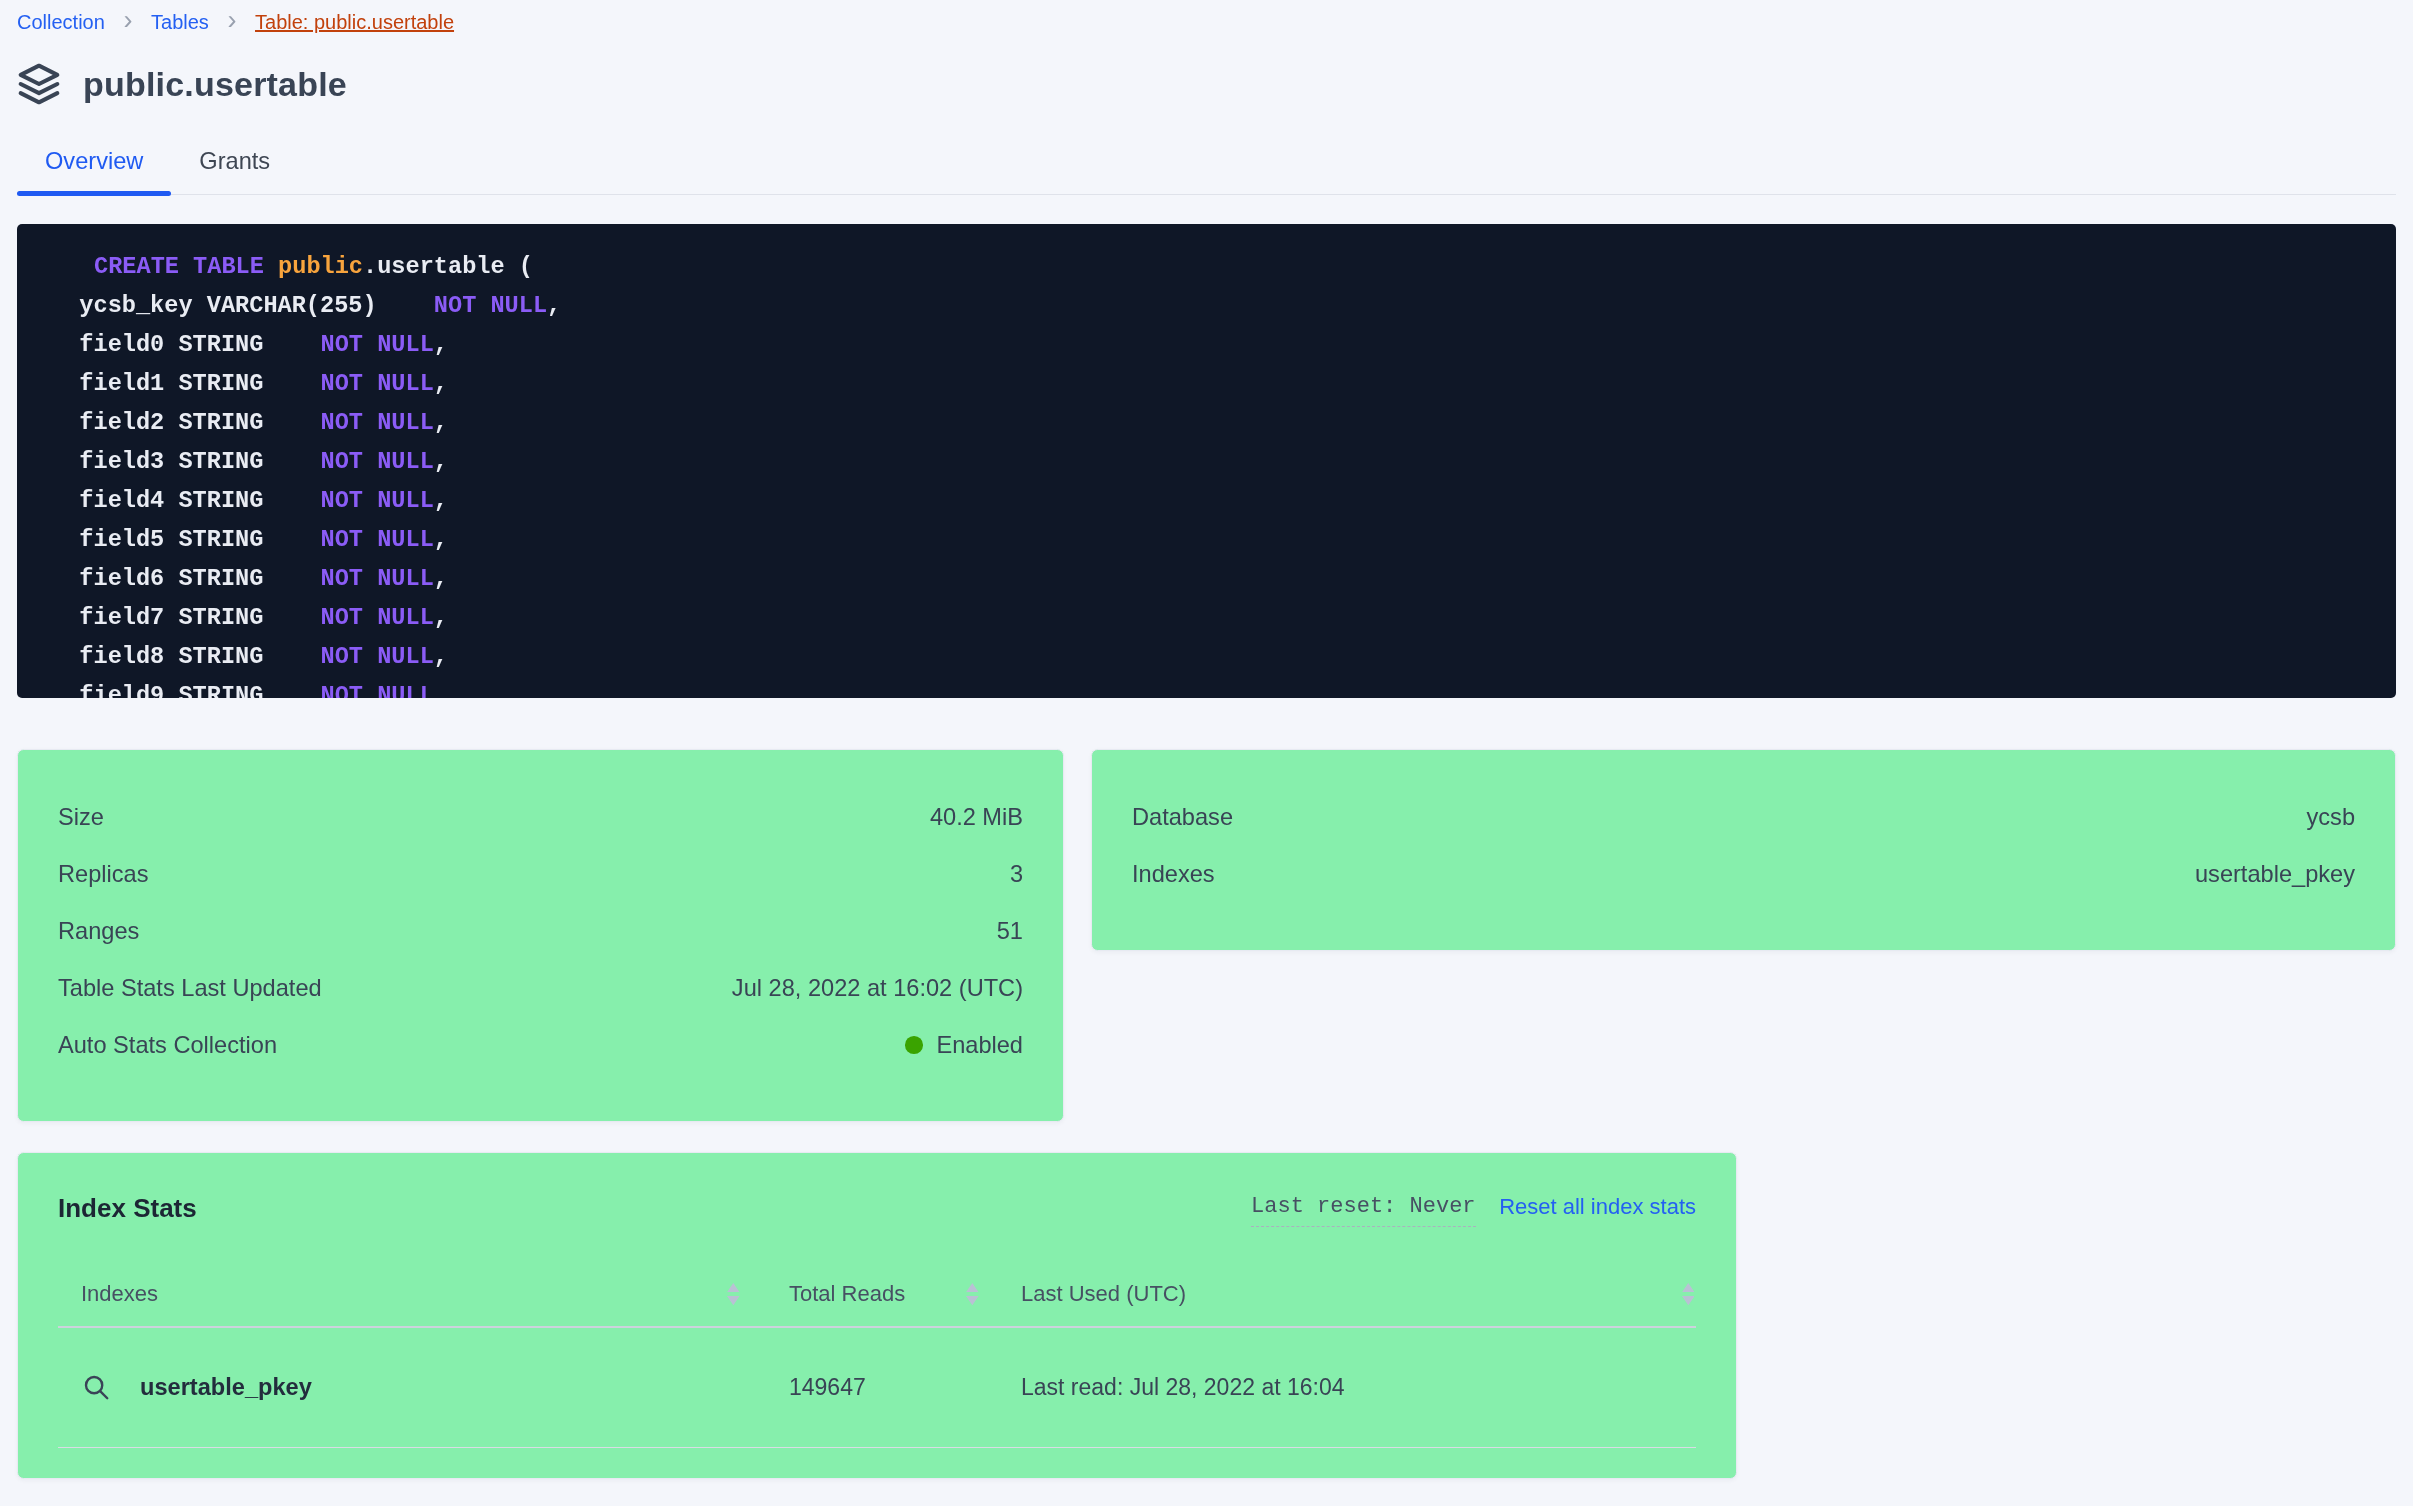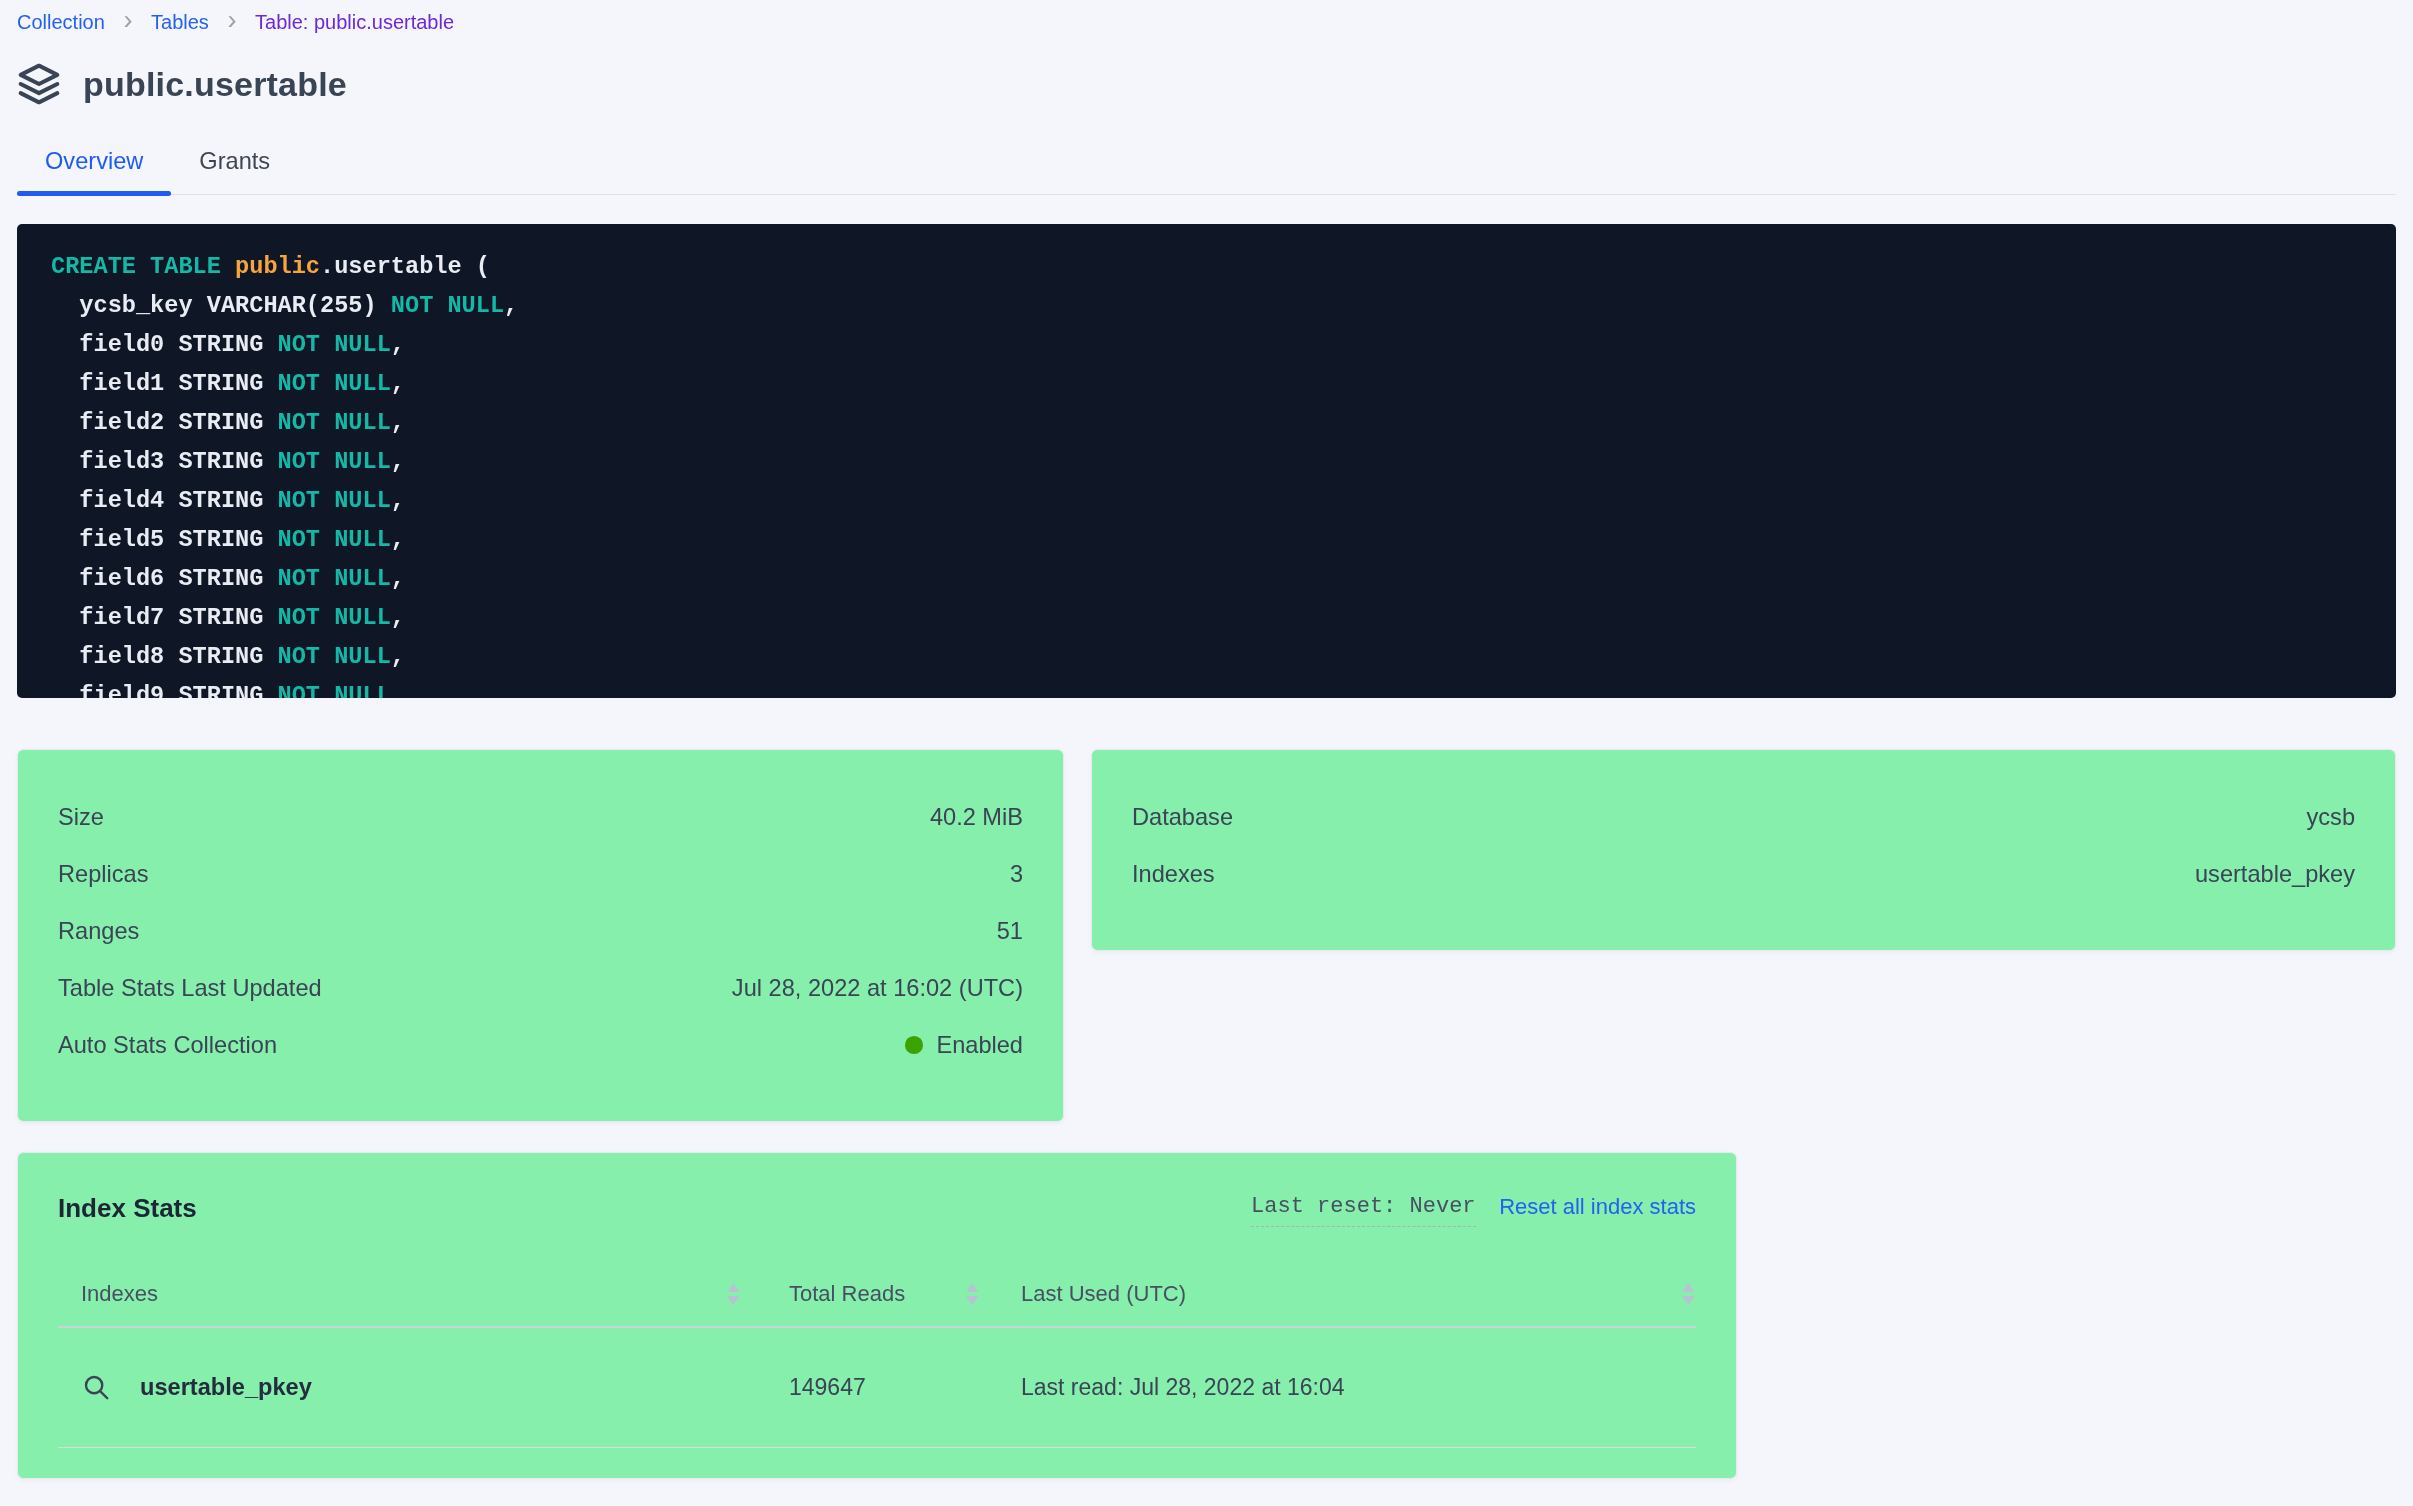--- a/index.html
+++ b/index.html
@@ -8,41 +8,41 @@
     background:#f4f6fb;
     font-family:"Liberation Sans", sans-serif;
     color:#394455;
   }
   .page { padding:0 17px; }
 
   
   .breadcrumb { display:flex; align-items:center; padding-top:10px; font-size:20px; }
   .crumb-link { color:#2460f2; text-decoration:none; cursor:pointer; }
   .crumb-sep { color:#99a1af; font-size:27px; margin:0 18.6px; line-height:20px; padding-bottom:5px; }
-  .crumb-current { color:#6d28d9; }
+  .crumb-current { color:#c2410c;text-decoration:underline; }
 
   
   .title-row { display:flex; align-items:center; margin-top:27px; gap:22px; }
   .title-row h1 { font-size:34px; font-weight:600; color:#394455; letter-spacing:0.2px; }
 
   
   .tabs { display:flex; margin-top:42px; border-bottom:1.7px solid #dfe2ea; }
   .tab { position:relative; font-size:23.6px; padding:0 28px 18.6px; cursor:pointer; color:#3e4653; }
   .tab.active { color:#1f5af2; font-weight:500; }
   .tab-underline { position:absolute; left:0; right:0; bottom:-2.5px; height:5px; border-radius:3.4px; background:#1f5af2; }
 
   
   .code-card {
     margin-top:29px; height:474px; background:#0f1727; border-radius:5px;
     padding:23.6px 0 0 34px; overflow:hidden;
     font-family:"Liberation Mono","DejaVu Sans Mono",monospace;
     font-size:23.6px; font-weight:700; line-height:39px;
   }
   .code-line { white-space:pre; }
-  .tok-kw { color:#14b8a6; }
+  .tok-kw { color:#8b5cf6;margin-left:43px; }
   .tok-schema { color:#f8a43d; }
   .tok-plain { color:#e9ecf3; }
 
   
   .details-row { display:flex; margin-top:51px; gap:27px; align-items:flex-start; }
   .card {
     background:#86efac; border:0.8px solid #e7eaf2; border-radius:6.7px;
     box-shadow:0 1.7px 4.2px rgba(20,30,60,0.04);
   }
   .detail-card { padding:39px 40px 47px; }

